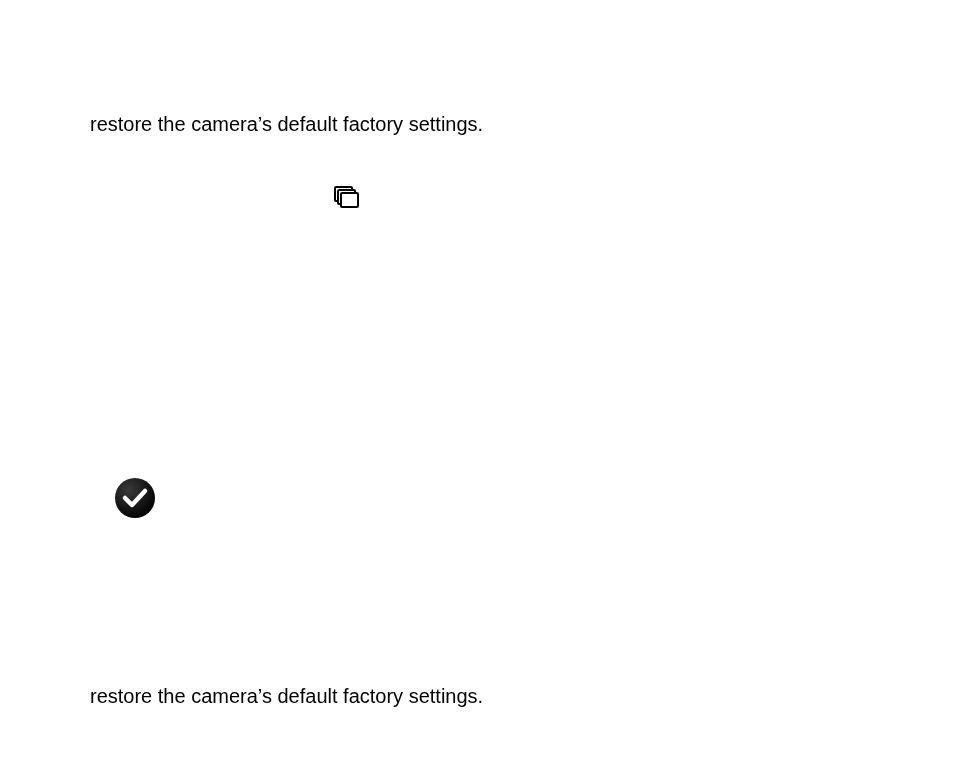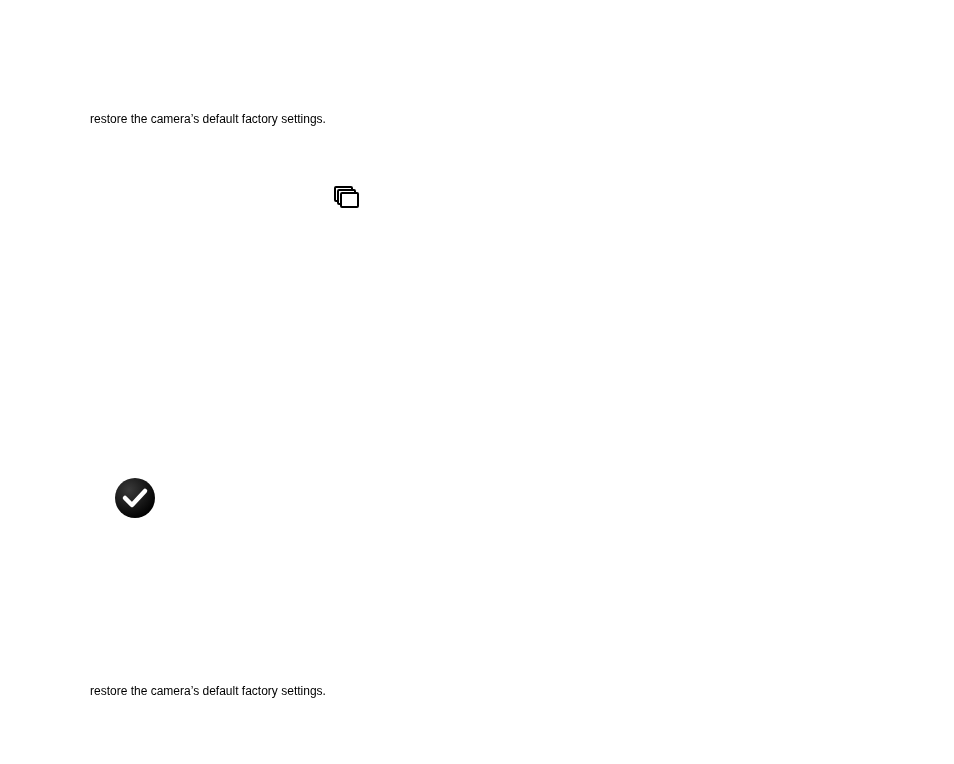--- a/index.html
+++ b/index.html
@@ -6,21 +6,21 @@
     margin: 0;
     padding: 0;
     width: 954px;
     height: 764px;
     background: #ffffff;
     font-family: Arial, Helvetica, sans-serif;
     color: #000000;
   }
   .text-line {
     position: absolute;
-    font-size: 12px;
+    font-size: 20px;
     line-height: 1.2;
   }
   .icon-wrap {
     position: absolute;
   }
 </style>
 </head>
 <body>
 
 <div class="text-line" style="left:90px; top:112px;">restore the camera’s default factory settings.</div>

